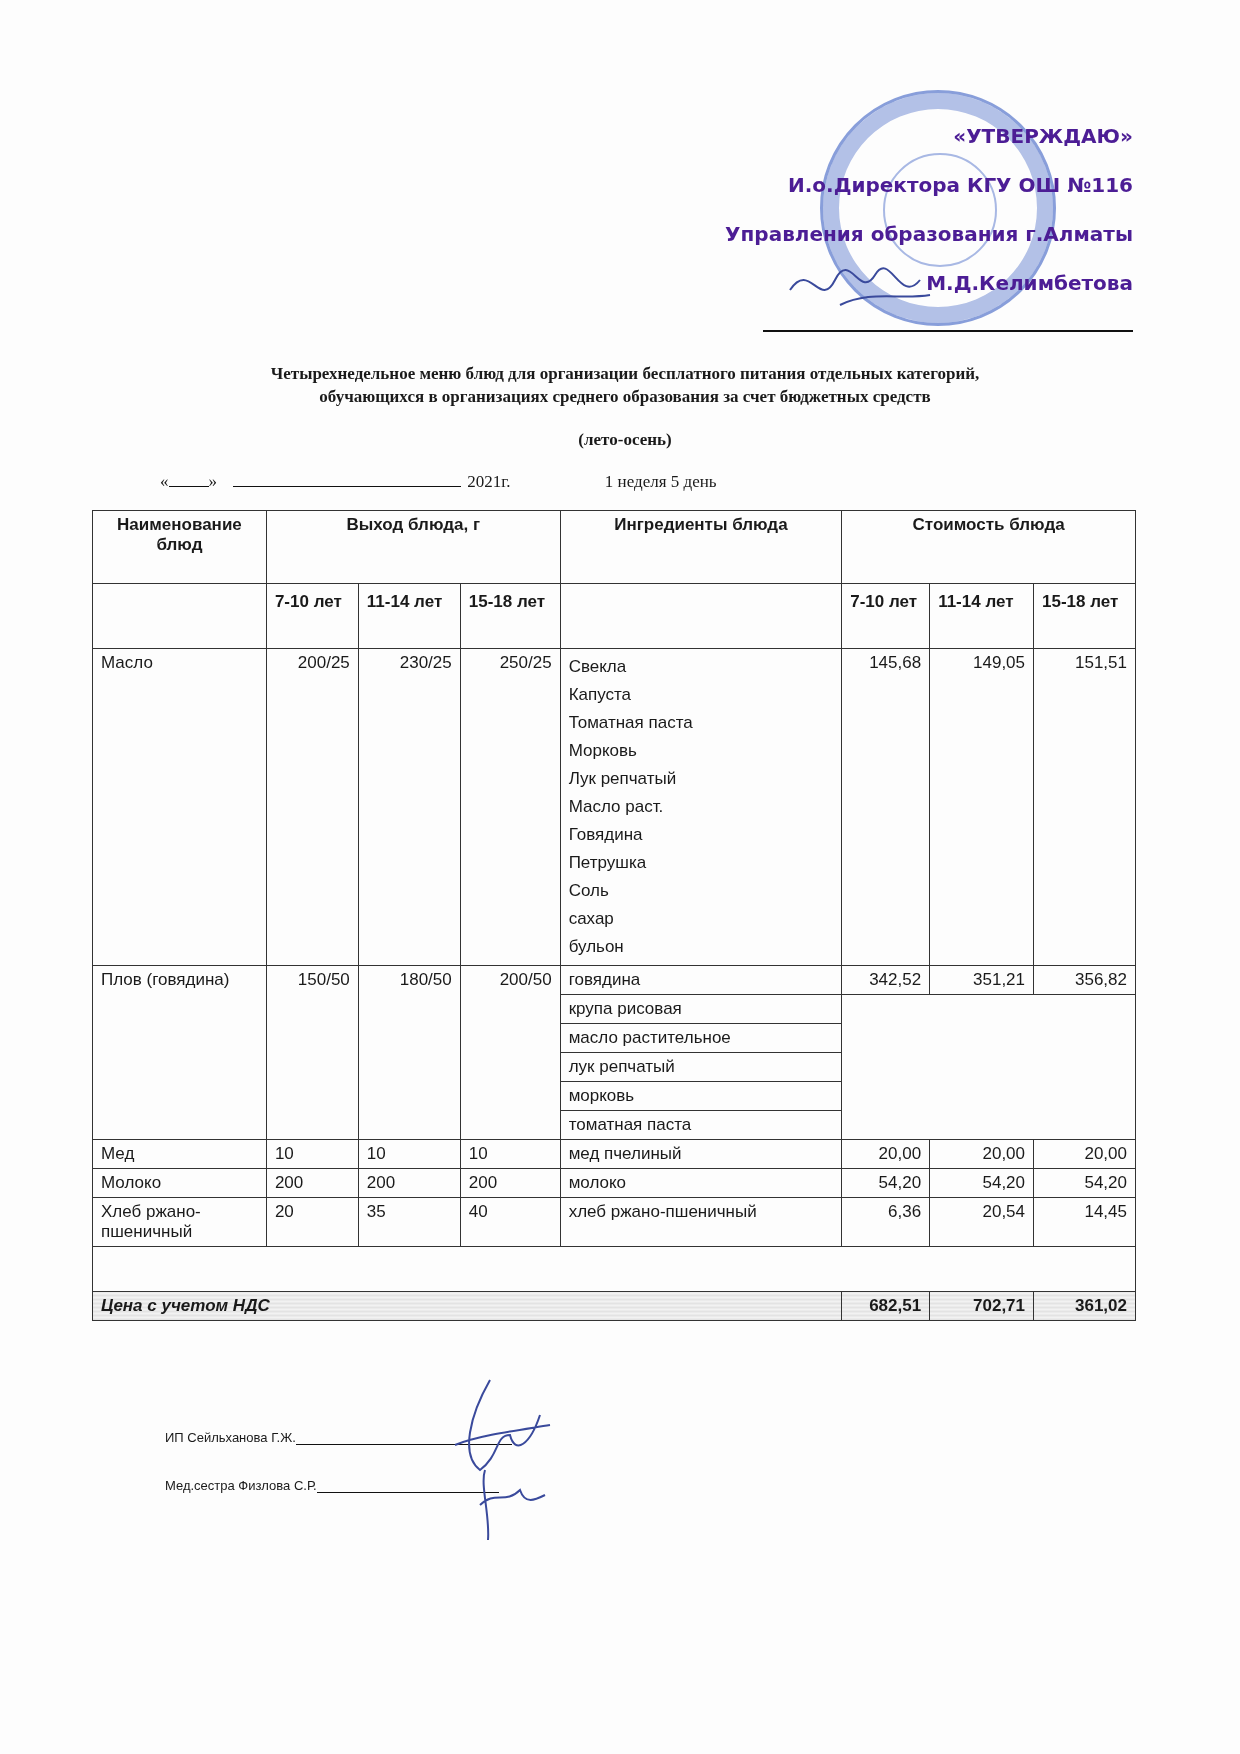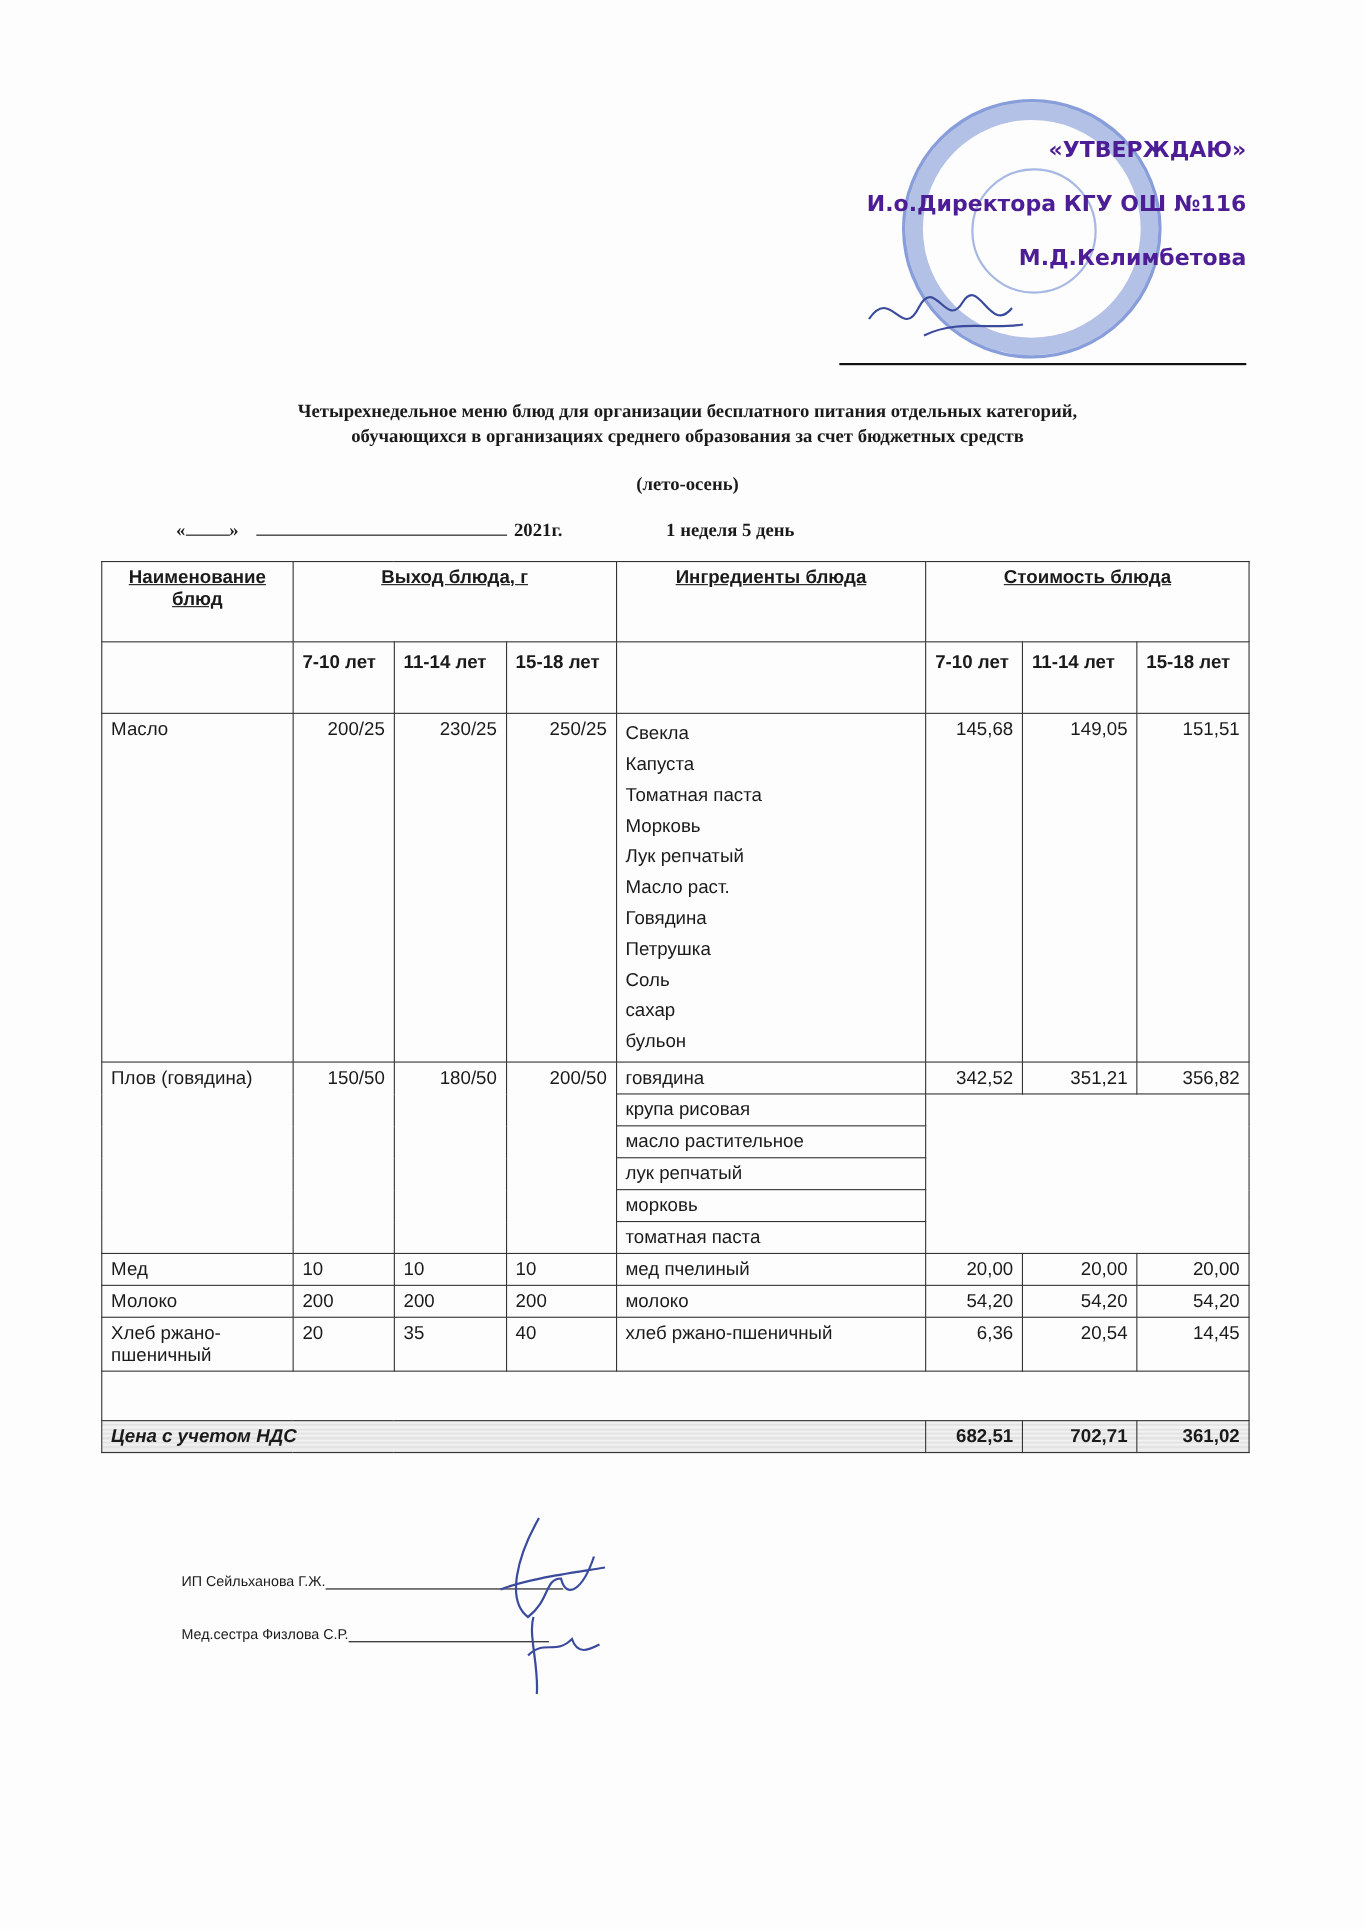--- a/index.html
+++ b/index.html
@@ -27,33 +27,33 @@
     .title {
       position: absolute; left: 150px; width: 950px; top: 362px; text-align: center;
       font-family: "Liberation Serif", serif; font-weight: bold; font-size: 17px; line-height: 23px;
     }
     .season {
       position: absolute; left: 150px; width: 950px; top: 430px; text-align: center;
       font-family: "Liberation Serif", serif; font-weight: bold; font-size: 17px;
     }
     .dateline {
       position: absolute; left: 160px; top: 472px;
-      font-family: "Liberation Serif", serif; font-weight: bold; font-size: 17px;
+      font-family: "Liberation Serif", serif; font-weight: normal; font-size: 17px;
     }
     .dateline .blank-short { display: inline-block; width: 40px; border-bottom: 1.5px solid #111; }
     .dateline .blank-long { display: inline-block; width: 228px; border-bottom: 1.5px solid #111; margin: 0 6px 0 12px; }
     .dateline .week { margin-left: 90px; }
     table.menu {
       position: absolute; left: 92px; top: 510px; width: 1044px;
       border-collapse: collapse; font-size: 17px; font-family: "Liberation Sans", sans-serif;
     }
     table.menu td, table.menu th {
       border: 1px solid #333; padding: 4px 8px; vertical-align: top;
     }
-    table.menu th { font-weight: bold; text-align: center; font-size: 17px; text-decoration: underline; }
+    table.menu th { font-weight: bold; text-align: center; font-size: 17px; }
     .hdr-row1 th { height: 64px; }
     .hdr-row2 td { height: 56px; font-weight: bold; line-height: 28px; }
     .num { text-align: right; margin-left: 28px; }
     .ing-list div { line-height: 28px; }
     .emptyrow td { height: 36px; }
     .total td { background: repeating-linear-gradient(0deg, #e3e3e3 0 2px, #f2f2f2 2px 4px); font-weight: bold; }
     .total .lbl { font-style: italic; }
     .signatures { position: absolute; left: 165px; top: 1430px; font-size: 13px; }
     .sig-row { height: 48px; }
     .sig-row .line { display: inline-block; border-bottom: 1.5px solid #111; vertical-align: bottom; }
@@ -62,20 +62,21 @@
 </head>
 <body>
 
 <div class="stamp">
   <div class="inner"></div>
 </div>
 
 <div class="approve">
   <div>«УТВЕРЖДАЮ»</div>
   <div>И.о.Директора КГУ ОШ №116</div>
+  <div>Управления образования г.Алматы</div>
   <div>М.Д.Келимбетова</div>
   <div class="sigline"></div>
 </div>
 <svg class="scribble" style="left:780px;top:250px;" width="160" height="70">
   <path d="M10 40 C 30 10, 40 60, 55 30 S 80 50, 95 25 S 120 55, 140 30 M60 55 C 90 40, 120 50, 150 45" stroke="#3a4a9c" stroke-width="2" fill="none"></path>
 </svg>
 
 <div class="title">
   <div>Четырехнедельное меню блюд для организации бесплатного питания отдельных категорий,</div>
   <div>обучающихся в организациях среднего образования за счет бюджетных средств</div>

